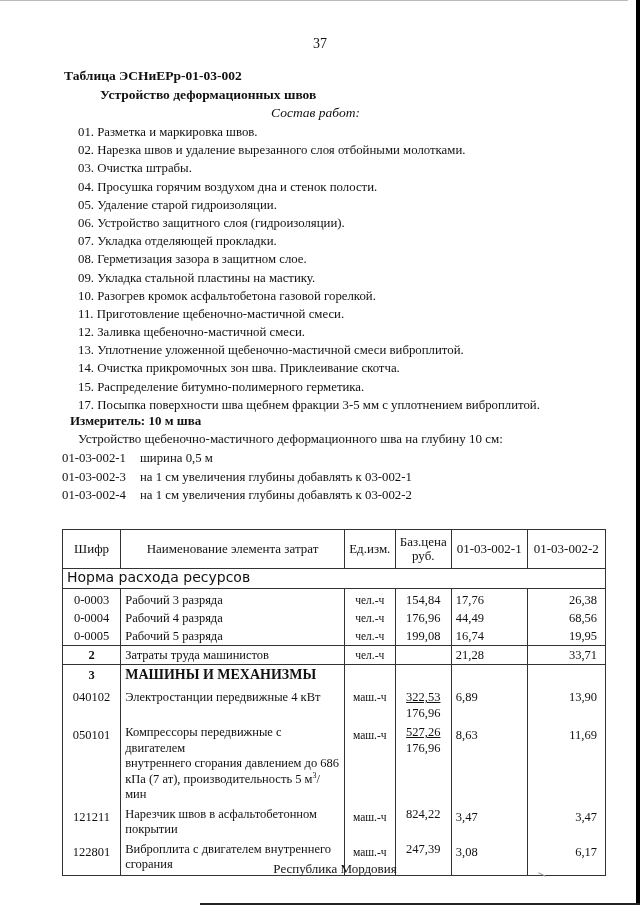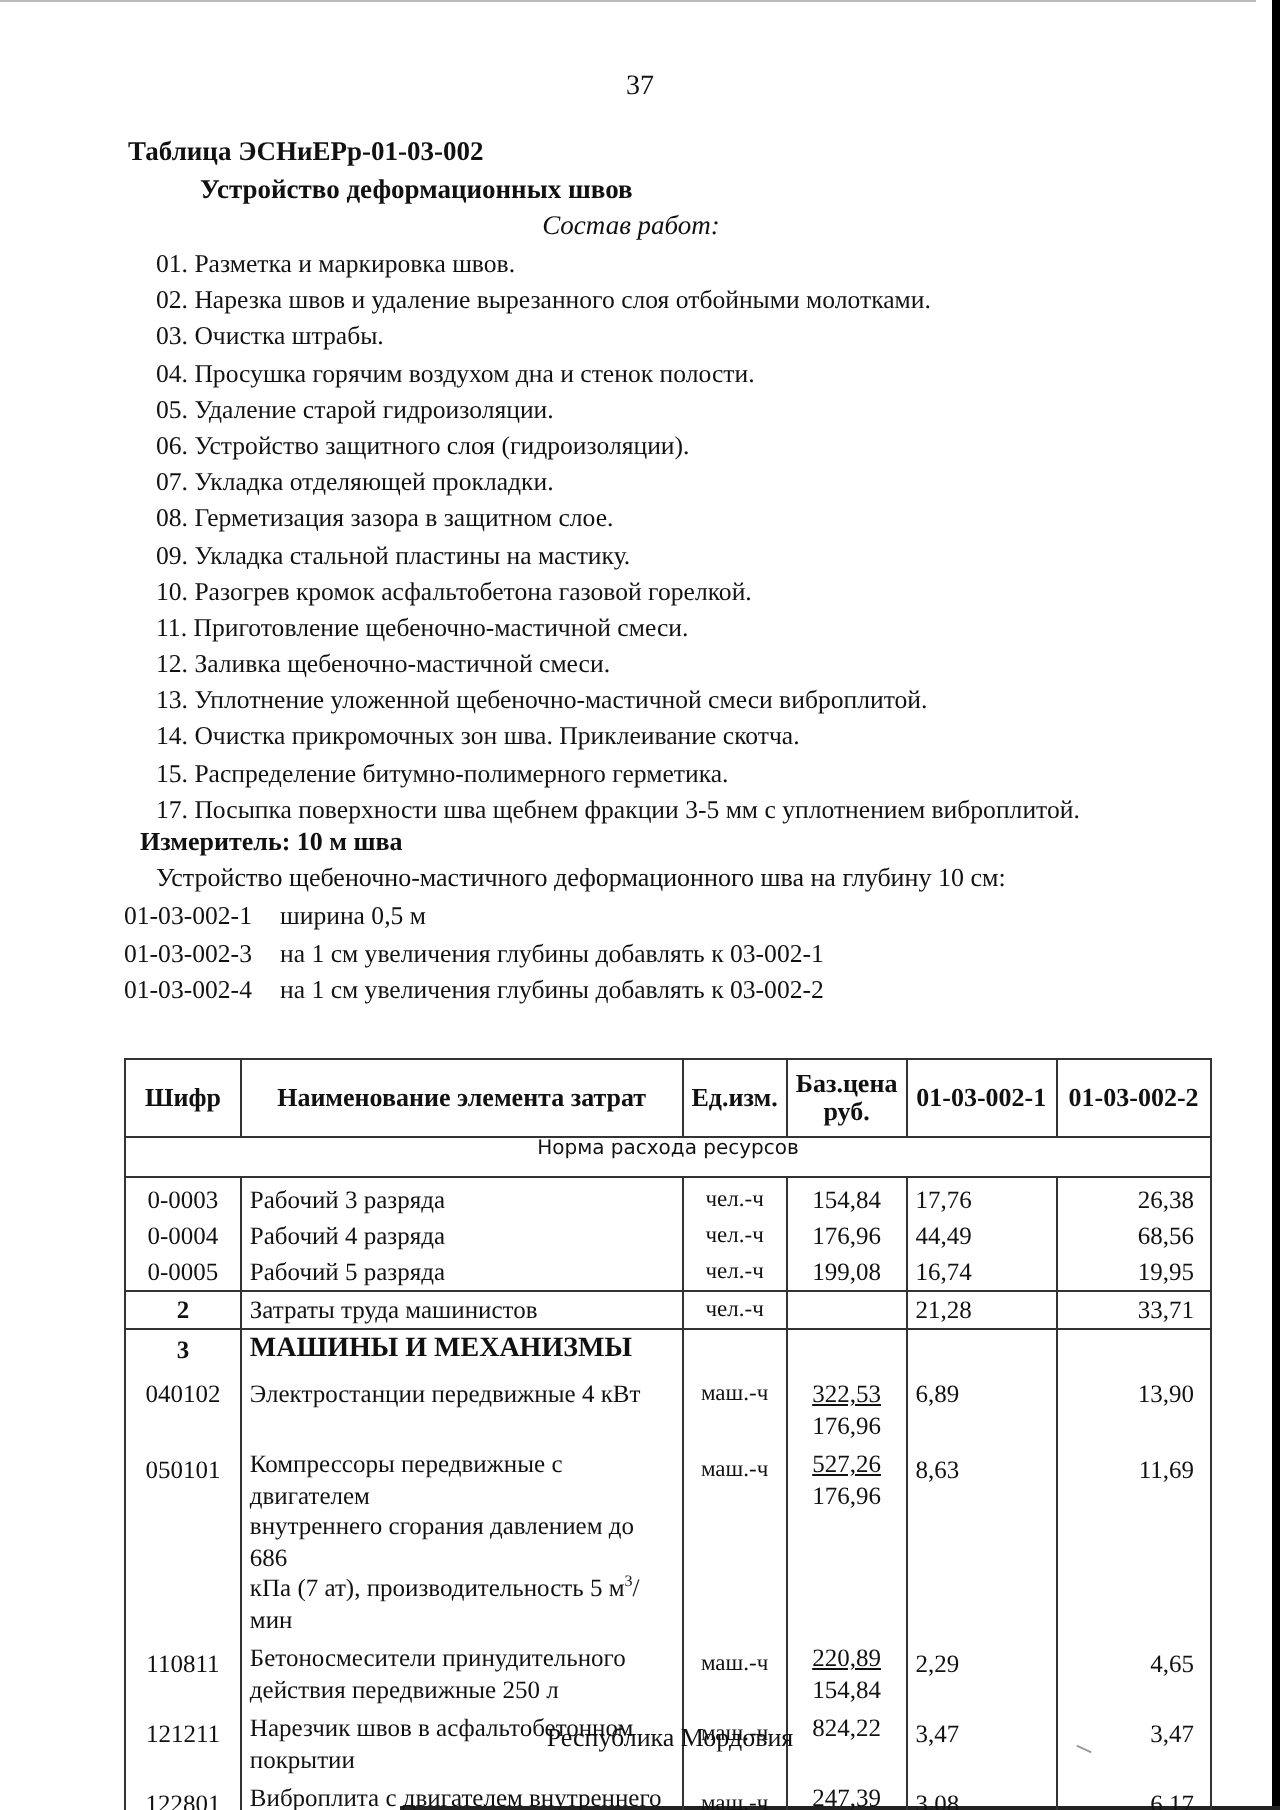--- a/index.html
+++ b/index.html
@@ -20,22 +20,22 @@
   .meter { left:70px; top:413px; font-weight:bold; font-size:13px; }
   .desc { left:78px; top:431px; font-size:13px; }
   .variants { position:absolute; left:62px; top:449px; }
   .variants .v { height:18.6px; line-height:18px; font-size:12.8px; white-space:nowrap; }
   .variants .code { display:inline-block; width:78px; }
   table.res {
     position:absolute; left:62px; top:529px; width:544px; border-collapse:collapse;
     font-size:12.5px;
   }
   table.res td, table.res th { border-left:1px solid #333; border-right:1px solid #333; padding:0 4px; vertical-align:top; }
-  table.res th { border:1px solid #333; font-weight:bold; text-align:center; vertical-align:middle; height:38px; line-height:14px; font-size:13px; }
-  .norm-row td { border:1px solid #333; height:19px; text-align:center; font-family:"DejaVu Sans",sans-serif; font-size:10px; vertical-align:middle; padding-right:8px; }
+  table.res th { border:1px solid #333; font-weight:normal; text-align:center; vertical-align:middle; height:38px; line-height:14px; font-size:13px; }
+  .norm-row td { border:1px solid #333; height:19px; text-align:left; font-family:"DejaVu Sans",sans-serif; font-size:14px; vertical-align:middle; padding-right:8px; }
   .c-code { width:50px; text-align:center; }
   .c-name { width:222px; text-align:left; }
   .c-unit { width:42px; text-align:center; font-size:11.5px; }
   .c-price { width:43px; text-align:center; }
   .c-v1 { width:63px; padding-right:10px !important; }
   .c-v2 { width:68px; text-align:right; padding-right:8px !important; }
   tr.labor td { height:18px; line-height:18px;margin-top:16px; }
   tr.labor.first td { padding-top:2px; }
   tr.sep td { border-top:1px solid #333; }
   tr.section td { height:20px; line-height:20px; }
@@ -156,28 +156,20 @@
   </tr>
   <tr class="mach">
     <td class="c-code">050101</td>
     <td class="c-name"><span>Компрессоры передвижные с двигателем</span><br><span>внутреннего сгорания давлением до 686</span><br><span>кПа (7 ат), производительность 5 м</span><sup>3</sup><span>/мин</span></td>
     <td class="c-unit">маш.-ч</td>
     <td class="c-price"><span class="ul">527,26</span><br><span>176,96</span></td>
     <td class="c-v1">8,63</td>
     <td class="c-v2">11,69</td>
   </tr>
   <tr class="mach">
-    <td class="c-code">110811</td>
-    <td class="c-name"><span>Бетоносмесители принудительного</span><br><span>действия передвижные 250 л</span></td>
-    <td class="c-unit">маш.-ч</td>
-    <td class="c-price"><span class="ul">220,89</span><br><span>154,84</span></td>
-    <td class="c-v1">2,29</td>
-    <td class="c-v2">4,65</td>
-  </tr>
-  <tr class="mach">
     <td class="c-code">121211</td>
     <td class="c-name"><span>Нарезчик швов в асфальтобетонном</span><br><span>покрытии</span></td>
     <td class="c-unit">маш.-ч</td>
     <td class="c-price">824,22</td>
     <td class="c-v1">3,47</td>
     <td class="c-v2">3,47</td>
   </tr>
   <tr class="mach last">
     <td class="c-code">122801</td>
     <td class="c-name"><span>Виброплита с двигателем внутреннего</span><br><span>сгорания</span></td>

